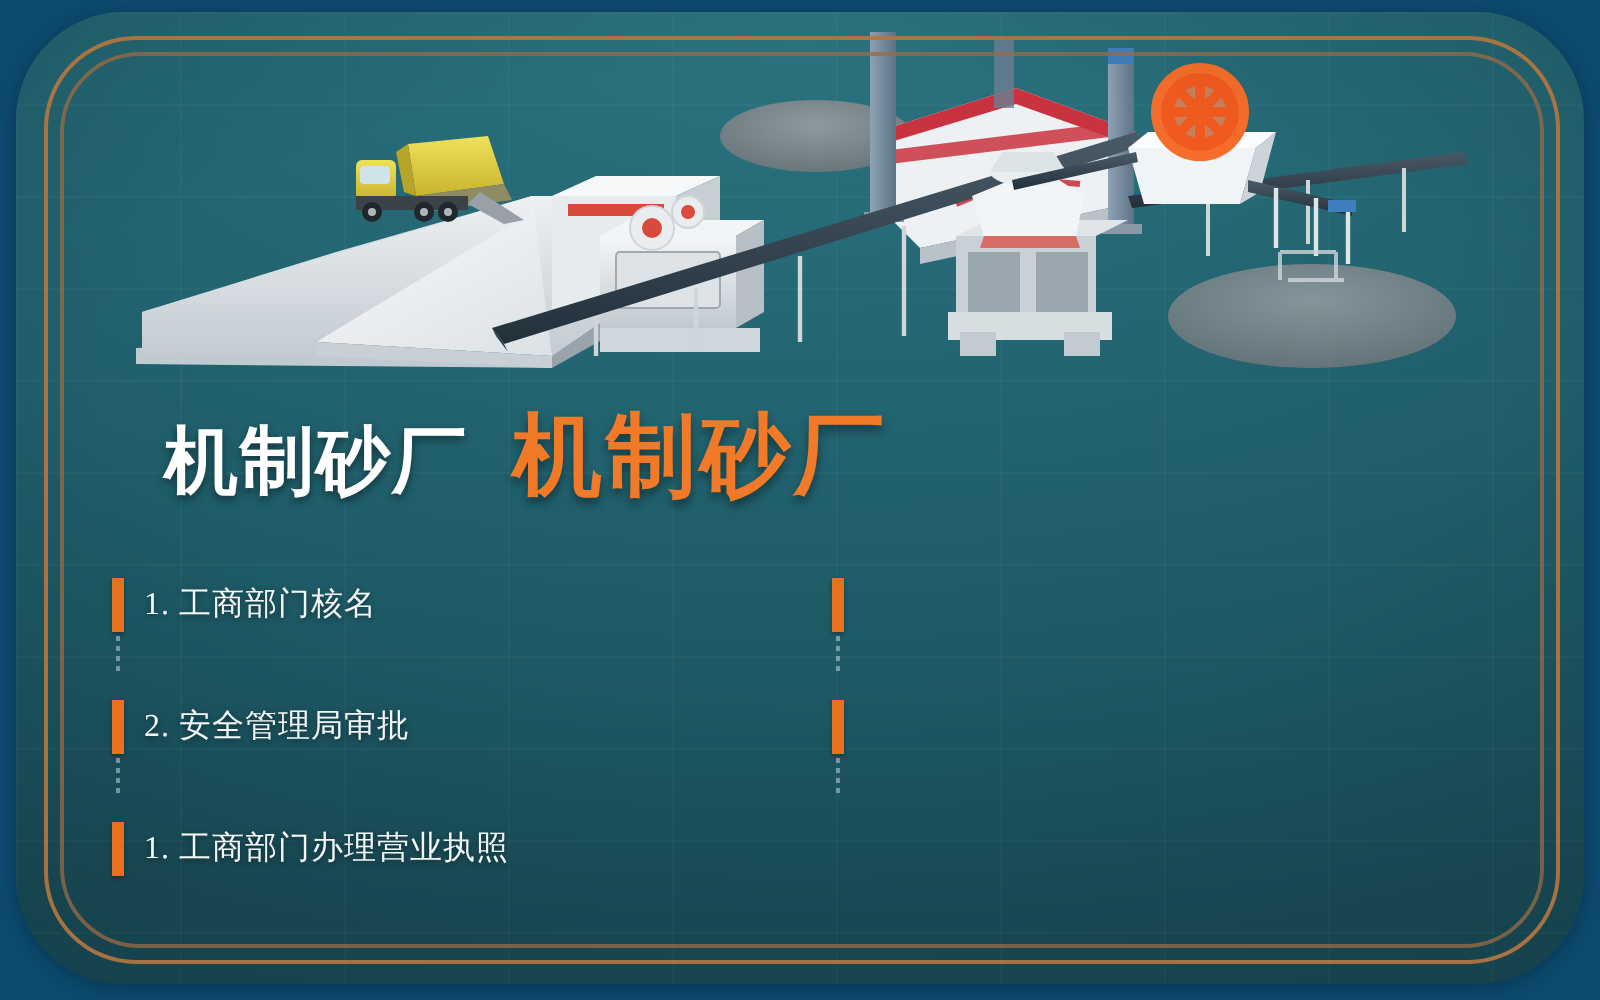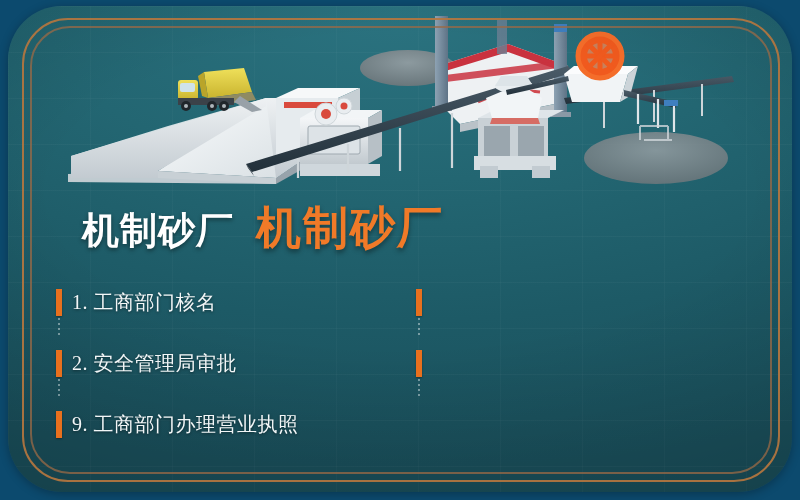--- a/index.html
+++ b/index.html
@@ -64,21 +64,21 @@
     position:absolute;left:56px;top:272px;width:690px;height:182px;
     display:grid;grid-template-columns:360px 340px;grid-template-rows:repeat(3,61px);
     column-gap:0;row-gap:0;
   }
   .item{position:relative;display:flex;align-items:center;}
   .bar{
     width:6px;height:27px;background:#e8701e;flex:0 0 auto;margin-right:10px;
     box-shadow:0 1px 2px rgba(0,0,0,.35);
   }
   .txt{
-    color:#f2f6f7;font-size:20px;letter-spacing:.5px;white-space:nowrap;
+    color:#f2f6f7;font-size:16px;letter-spacing:.5px;white-space:nowrap;
     text-shadow:0 1px 3px rgba(0,0,0,.45);
   }
   
   .dots{
     position:absolute;left:2px;top:46px;width:2px;height:18px;
     background-image:linear-gradient(to bottom,rgba(255,255,255,.40) 50%,transparent 50%);
     background-size:2px 5px;
   }
 </style>
 </head>
@@ -276,20 +276,20 @@
       <span class="dots"></span>
     </div>
 
     <div class="item">
       <span class="bar"></span>
       <span class="dots"></span>
     </div>
 
     <div class="item last">
       <span class="bar"></span>
-      <span class="txt">9. 工商部门办理营业执照</span>
+      <span class="txt">1. 工商部门办理营业执照</span>
 
     </div>
 
 
   </div>
 
 </div>
 
 </body></html>

